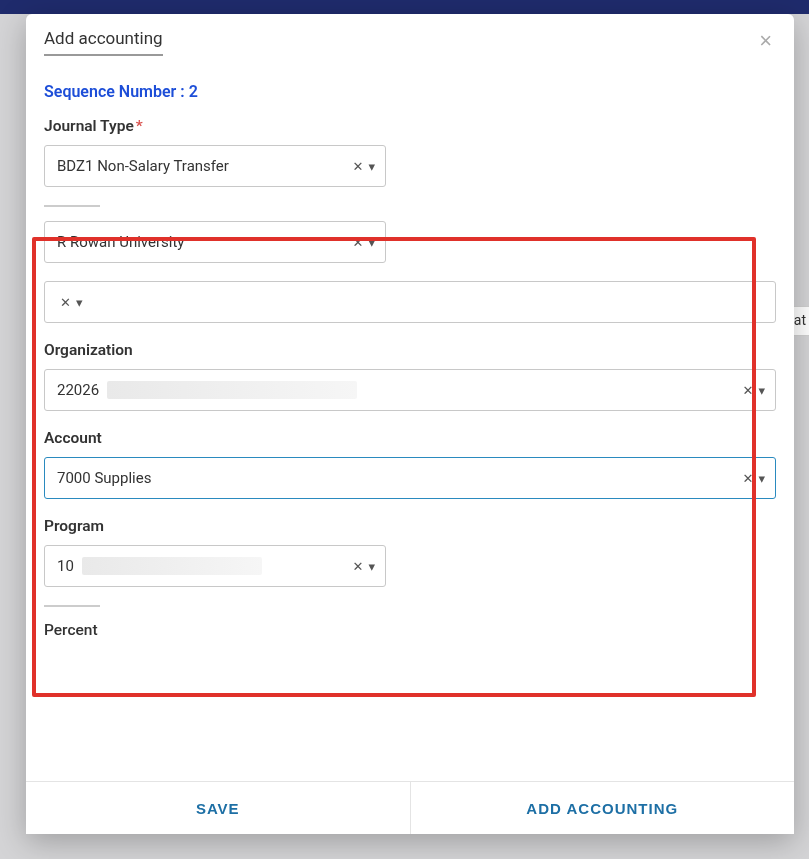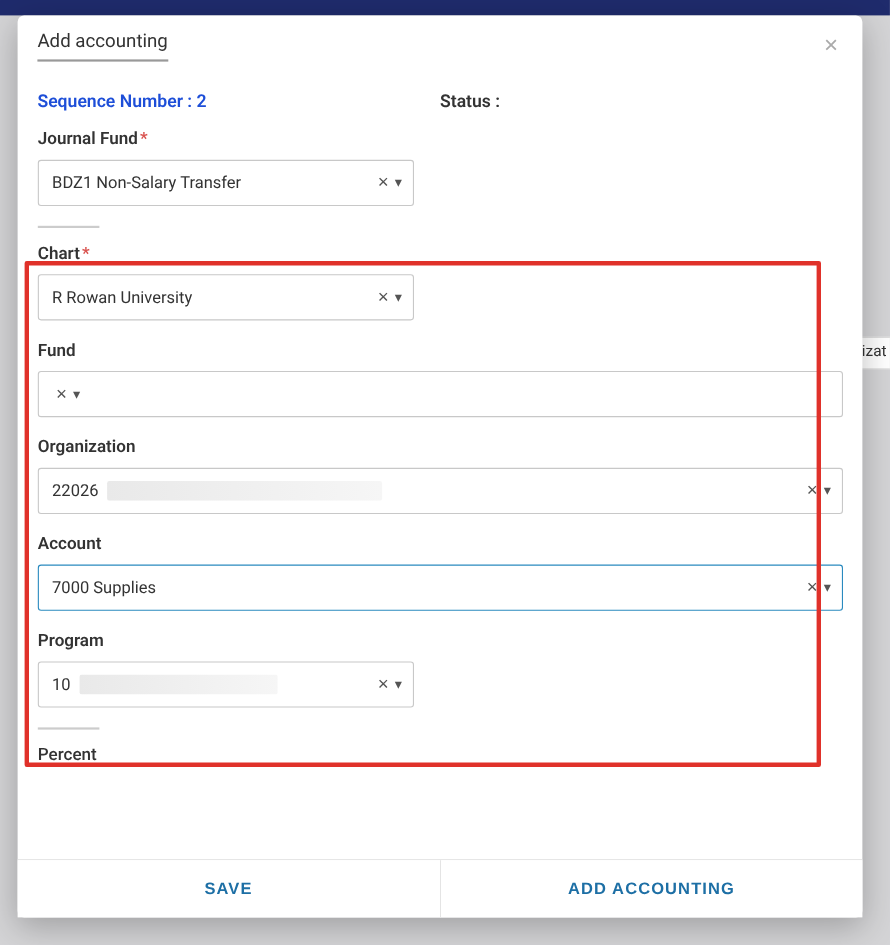--- a/index.html
+++ b/index.html
@@ -1,21 +1,21 @@
 <!DOCTYPE html>
 <html><head>
 <meta charset="utf-8">
 <style>
   * { box-sizing: border-box; margin: 0; padding: 0; }
   html, body { width: 809px; height: 859px; font-family: "Segoe UI", Roboto, "Helvetica Neue", Arial, sans-serif; background: #d4d4d6; overflow: hidden; }
   .topbar { position: absolute; top: 0; left: 0; right: 0; height: 14px; background: #1f2b6c; }
   .bg-chip { position: absolute; top: 306px; right: 0; height: 30px; padding: 5px 3px; background: #fff; font-size: 14px; color: #333; border-top: 1px solid #d0d0d0; border-bottom: 1px solid #d0d0d0;}
   .modal {
     position: absolute;
-    top: 14px; left: 16px;
+    top: 14px; left: 26px;
     width: 768px; height: 820px;
     background: #fff;
     border-radius: 6px;
     box-shadow: 0 8px 30px rgba(0,0,0,.25);
     display: flex;
     flex-direction: column;
   }
   .modal-header {
     padding: 14px 18px 4px 18px;
     display: flex;
@@ -80,58 +80,50 @@
     <button class="close-btn">
       <span>×</span>
     </button>
   </div>
 
   <div class="meta-row">
     <div class="meta-left">
       <span>Sequence Number :</span>
       <span>2</span>
     </div>
-    <div class="meta-right">
-      <span>Status :</span>
-      <span></span>
-    </div>
   </div>
 
   <div class="scroll-area">
 
     <div class="form-group">
       <label class="form-label">
-        <span>Journal Fund</span><span class="req">*</span>
+        <span>Journal Type</span><span class="req">*</span>
       </label>
       <div class="select-box narrow">
         <span class="select-value">BDZ1 Non-Salary Transfer</span>
         <span class="sel-icons">
           <span class="sel-x">✕</span>
           <span class="sel-caret">▾</span>
         </span>
       </div>
     </div>
 
     <div class="group-divider"></div>
 
     <div class="form-group">
-      <label class="form-label">
-        <span>Chart</span><span class="req">*</span>
-      </label>
       <div class="select-box narrow">
         <span class="select-value">R Rowan University</span>
         <span class="sel-icons">
           <span class="sel-x">✕</span>
           <span class="sel-caret">▾</span>
         </span>
       </div>
     </div>
 
     <div class="form-group">
-      <label class="form-label">Fund</label>
       <div class="select-box full">
         <span class="sel-icons">
           <span class="sel-x">✕</span>
           <span class="sel-caret">▾</span>
         </span>
       </div>
     </div>
 
     <div class="form-group">
       <label class="form-label">Organization</label>

